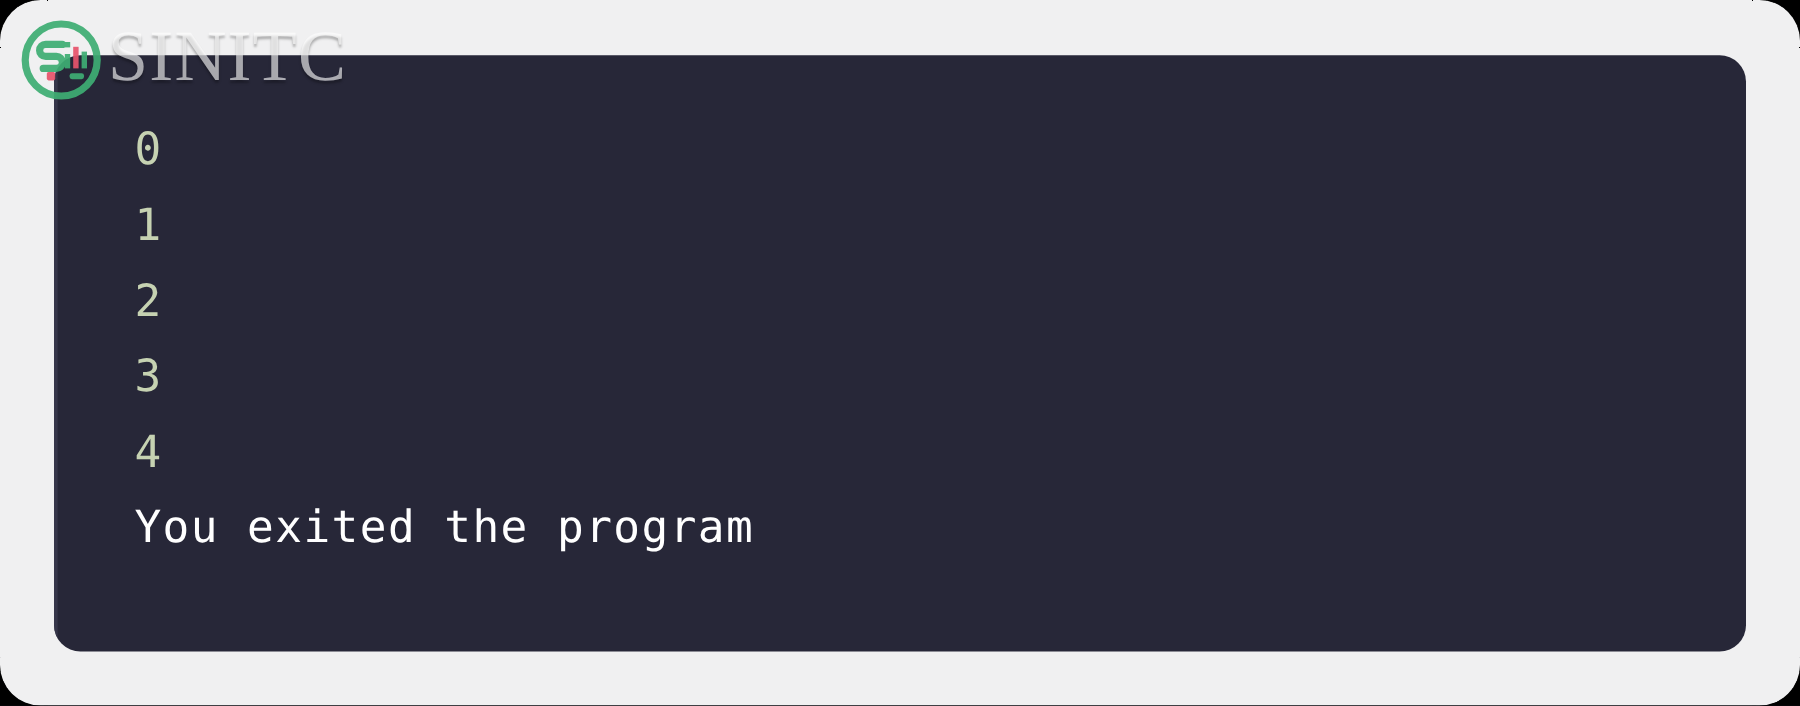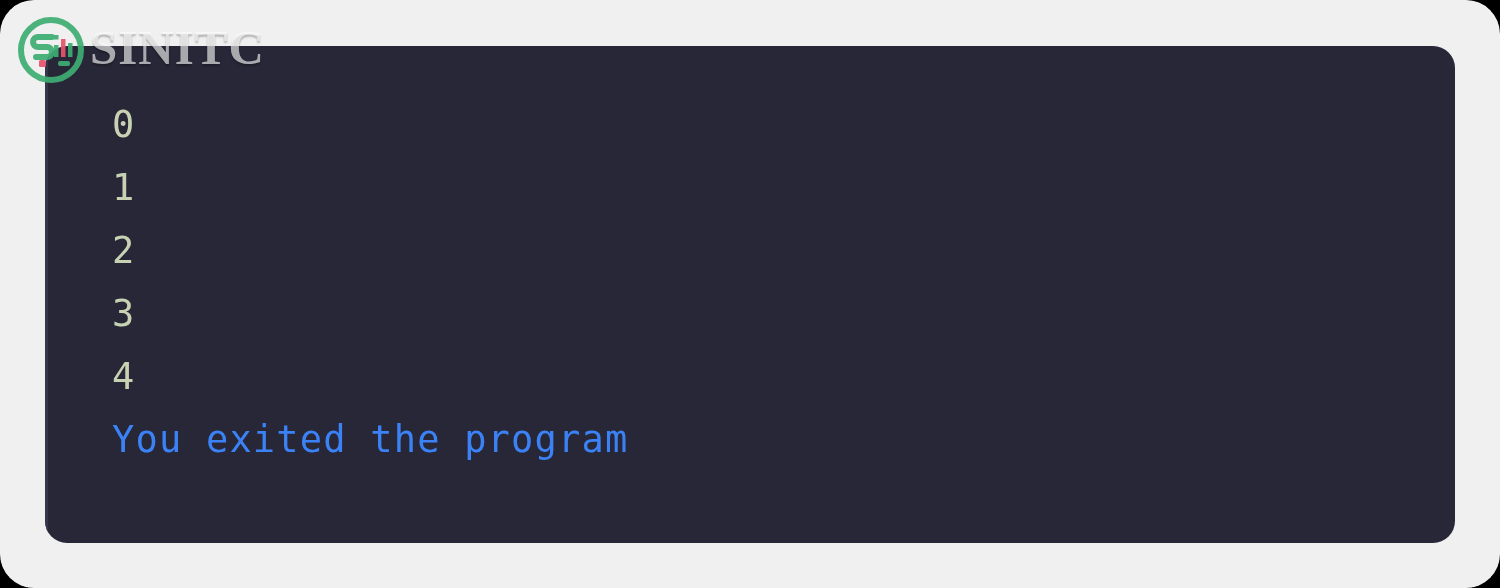--- a/index.html
+++ b/index.html
@@ -52,21 +52,21 @@
     right: 20px;
   }
   .line {
     font-family: "DejaVu Sans Mono", "Liberation Mono", monospace;
     font-size: 37px;
     line-height: 63px;
     letter-spacing: 1.2px;
     white-space: pre;
   }
   .line.out  { color: #c6d2b2; }
-  .line.info { color: #3b82f6; }
+  .line.info { color: #ffffff; }
 
   
   #watermark {
     position: absolute;
     left: 14px;
     top: 7px;
     height: 86px;
     display: flex;
     align-items: center;
     gap: 4px;
@@ -74,22 +74,22 @@
   }
   #watermark-logo {
     position: relative;
     width: 74px;
     height: 74px;
     flex: 0 0 74px;
     opacity: .93;
   }
   #watermark-text {
     font-family: "Liberation Serif", "DejaVu Serif", serif;
-    font-size: 49px;
-    font-weight: 700;
+    font-size: 60px;
+    font-weight: 400;
     letter-spacing: 1px;
     color: rgba(255,255,255,0.62);
     text-shadow: 0 2px 2px rgba(0,0,0,0.28);
     line-height: 1;
     margin-left: -2px;
     padding-bottom: 6px;
   }
 
   
   .corner-mask {

